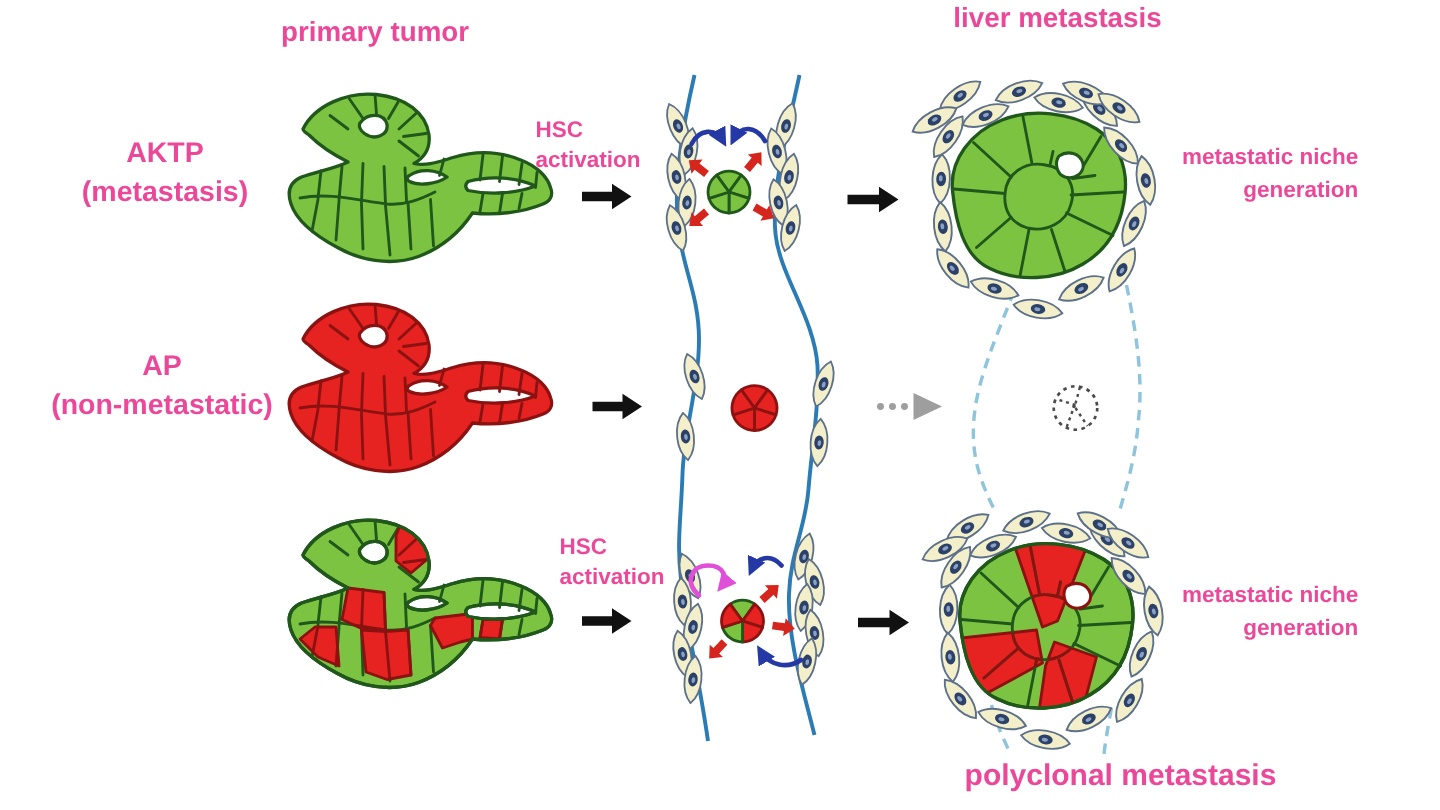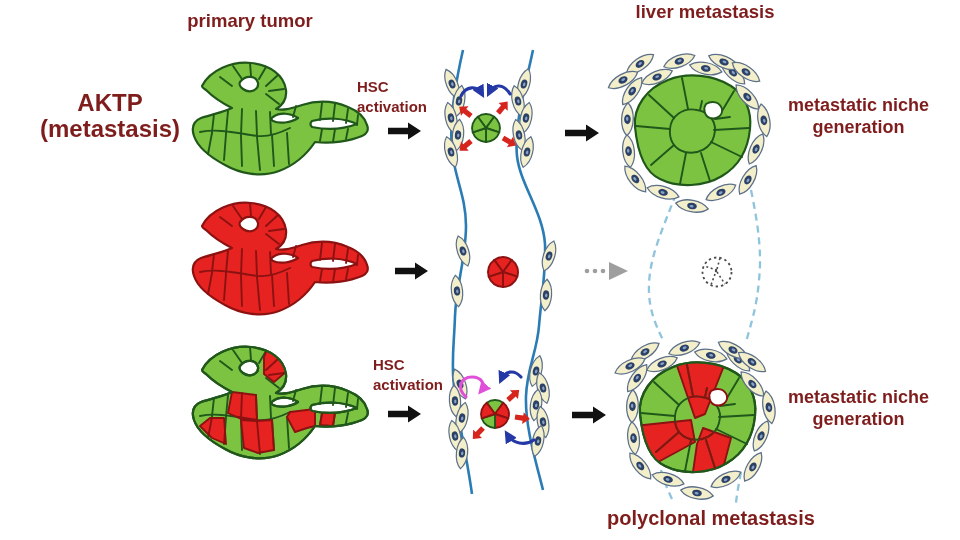--- a/index.html
+++ b/index.html
@@ -1,24 +1,24 @@
 <!DOCTYPE html>
 <html><head>
 <meta charset="utf-8">
 <style>
   html,body{margin:0;padding:0;background:#ffffff;}
   .stage{position:relative;width:960px;height:540px;background:#ffffff;overflow:hidden;
          font-family:"Liberation Sans",sans-serif;color:#232020;}
   .stage svg{position:absolute;left:0;top:0;}
-  .lbl{position:absolute;white-space:nowrap;color:#7f1d1d;}
+  .lbl{position:absolute;white-space:nowrap;color:#ec4899;}
   .hdr{font-size:18.5px;font-weight:600;transform:translate(-50%,-50%);}
-  .rowlbl{font-size:24px;font-weight:600;text-align:center;transform:translate(-50%,-50%);line-height:26px;}
+  .rowlbl{font-size:19px;font-weight:600;text-align:center;transform:translate(-50%,-50%);line-height:26px;}
   .hsclbl{font-size:15px;font-weight:600;text-align:left;transform:translate(-50%,-50%);line-height:20px;}
-  .nichelbl{font-size:18px;font-weight:600;text-align:center;line-height:22px;}
-  .footlbl{font-size:20px;font-weight:600;transform:translate(-50%,-50%);}
+  .nichelbl{font-size:15px;font-weight:600;text-align:right;line-height:22px;}
+  .footlbl{font-size:20px;font-weight:600;transform:translate(-50%,-50%);margin-left:36px;}
 </style>
 </head>
 <body>
 
 <div class="stage">
 
   <svg id="art" width="960" height="540" viewBox="0 0 960 540">
       <defs>
         <marker id="headBlue" viewBox="0 0 10 10" refX="6.5" refY="5" markerWidth="4.1" markerHeight="4.1" orient="auto">
           <path d="M0,0 L10,5 L0,10 Z" fill="#2438a6"></path>
@@ -630,20 +630,24 @@
       </g>
     </svg>
 
   <div class="lbl hdr" style="left:250px;top:21px;">primary tumor</div>
   <div class="lbl hdr" style="left:705px;top:12px;">liver metastasis</div>
 
   <div class="lbl rowlbl" style="left:110px;top:116px;">
     <div>AKTP</div>
     <div>(metastasis)</div>
   </div>
+  <div class="lbl rowlbl" style="left:108px;top:258px;">
+    <div>AP</div>
+    <div>(non-metastatic)</div>
+  </div>
 
   <div class="lbl hsclbl" style="left:392px;top:97px;">
     <div>HSC</div>
     <div>activation</div>
   </div>
   <div class="lbl hsclbl" style="left:408px;top:375px;">
     <div>HSC</div>
     <div>activation</div>
   </div>
 

